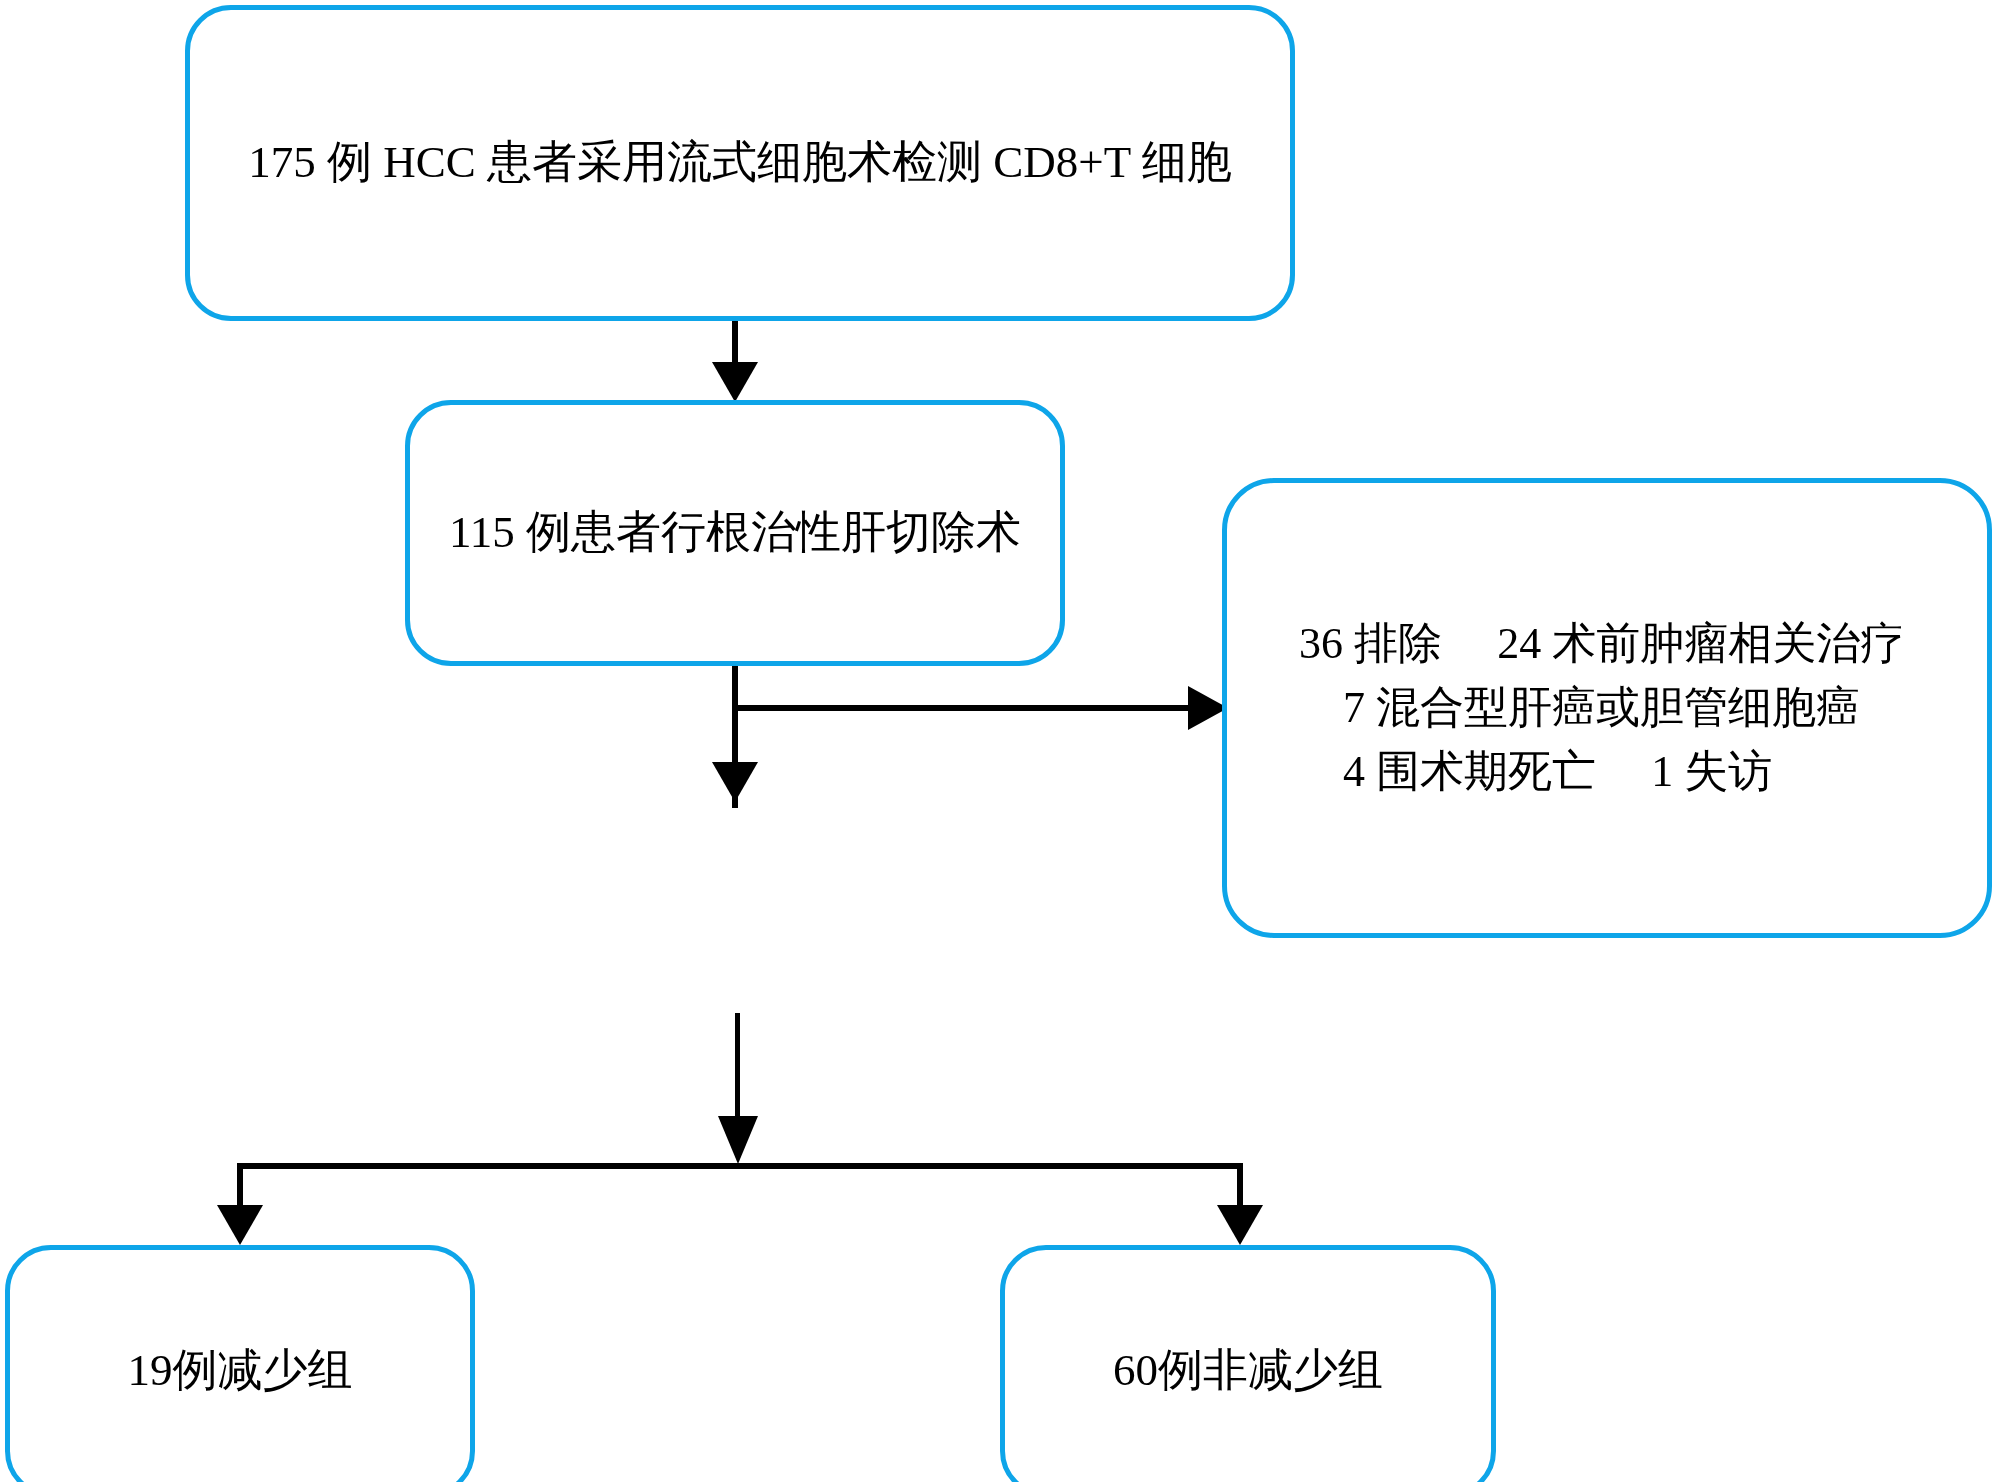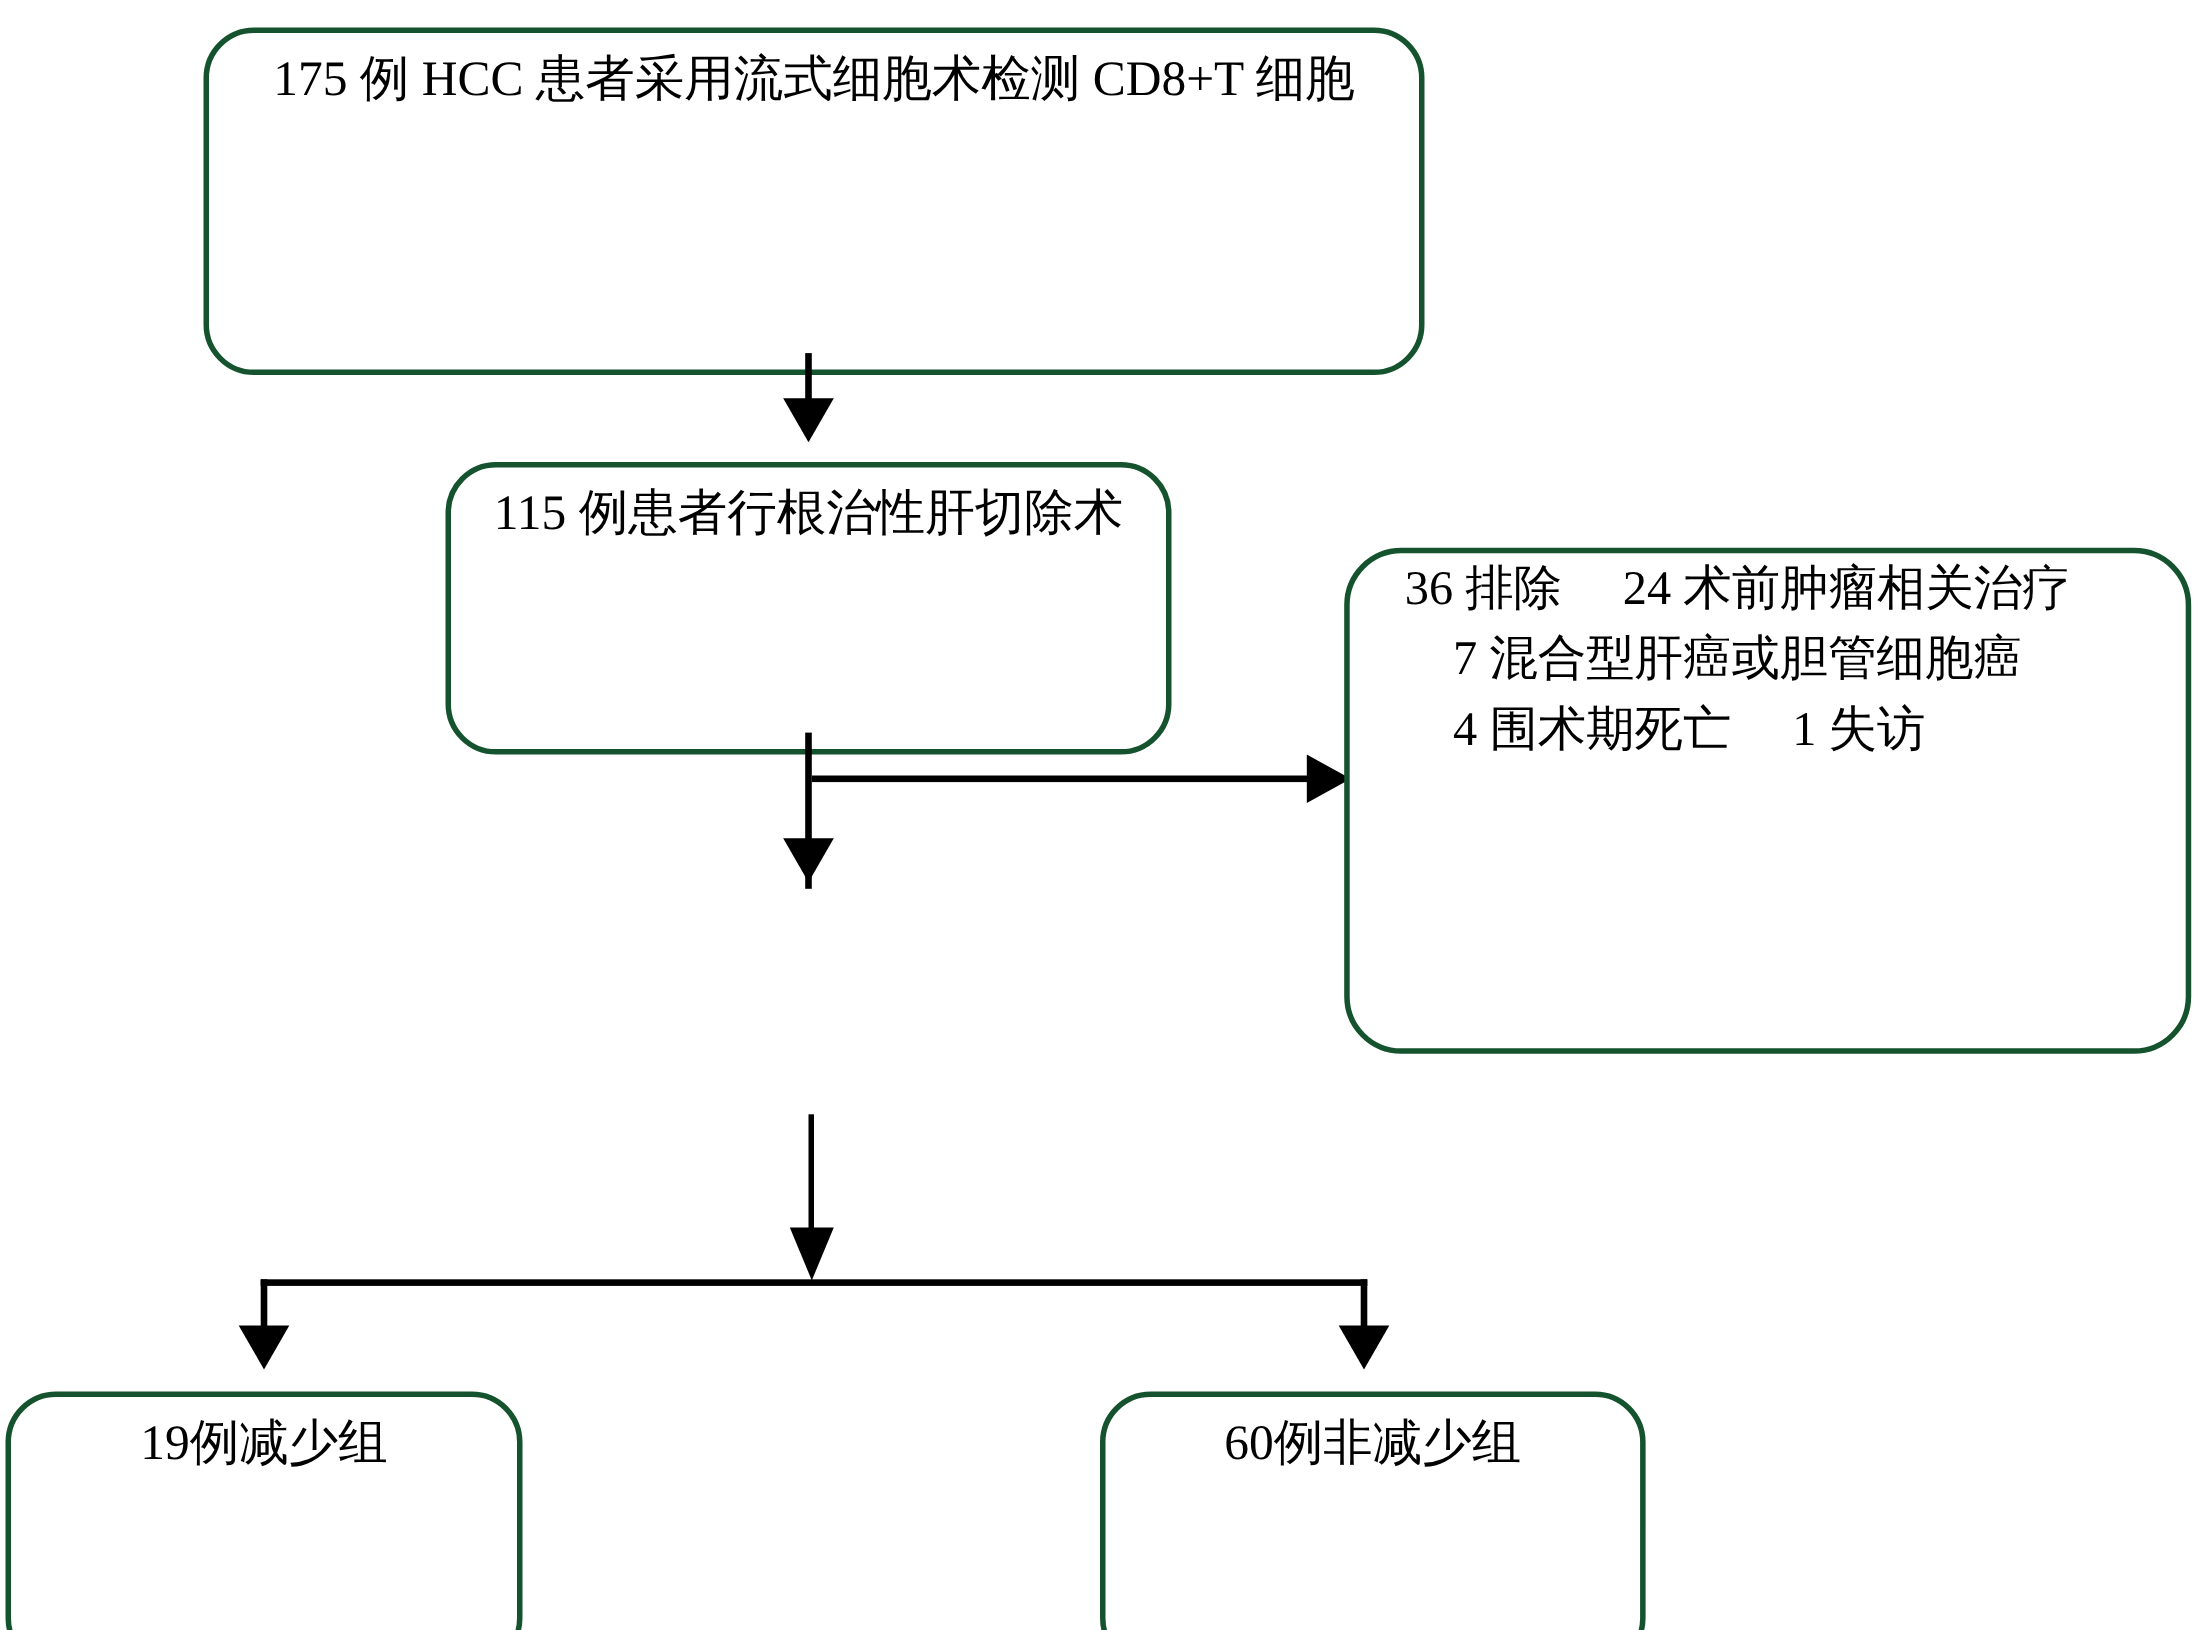--- a/index.html
+++ b/index.html
@@ -13,42 +13,41 @@
     height: 1482px;
     background: #ffffff;
     overflow: hidden;
     font-family: "Liberation Serif", "DejaVu Serif", serif;
     color: #000000;
   }
   .node {
     position: absolute;
     box-sizing: border-box;
     background: #ffffff;
-    border: 5px solid #14532d;
+    border: 5px solid #0ea5e9;
     border-radius: 46px;
     display: flex;
-    align-items: flex-start;
+    align-items: center;
     justify-content: center;
     text-align: center;
     line-height: 1.42;
     font-size: 45px;
     padding: 10px 26px;
-    margin-top: 20px;
   }
   .node .txt {
     display: block;
     width: 100%;
   }
 
   
   #node-screened  { left: 185px;  top: 5px;    width: 1110px; height: 316px; }
   #node-resection { left: 405px;  top: 400px;  width: 660px;  height: 266px; }
   #node-excluded  { left: 1222px; top: 478px;  width: 770px;  height: 460px;
                     justify-content: flex-start; text-align: left;
-                    padding: 0 0 0 50px; border-radius: 52px; }
+                    padding: 0 0 0 72px; border-radius: 52px; }
   #node-cohort    { left: 510px;  top: 800px;  width: 446px;  height: 212px; }
   #node-low       { left: 5px;    top: 1245px; width: 470px;  height: 252px; }
   #node-high      { left: 1000px; top: 1245px; width: 496px;  height: 252px; }
 
   #node-excluded .txt { width: auto; }
   #node-excluded .ex-line { white-space: nowrap; font-size: 44px; line-height: 1.30; }
   #node-excluded .ex-sub  { padding-left: 44px; }
 
   
   .conn {

